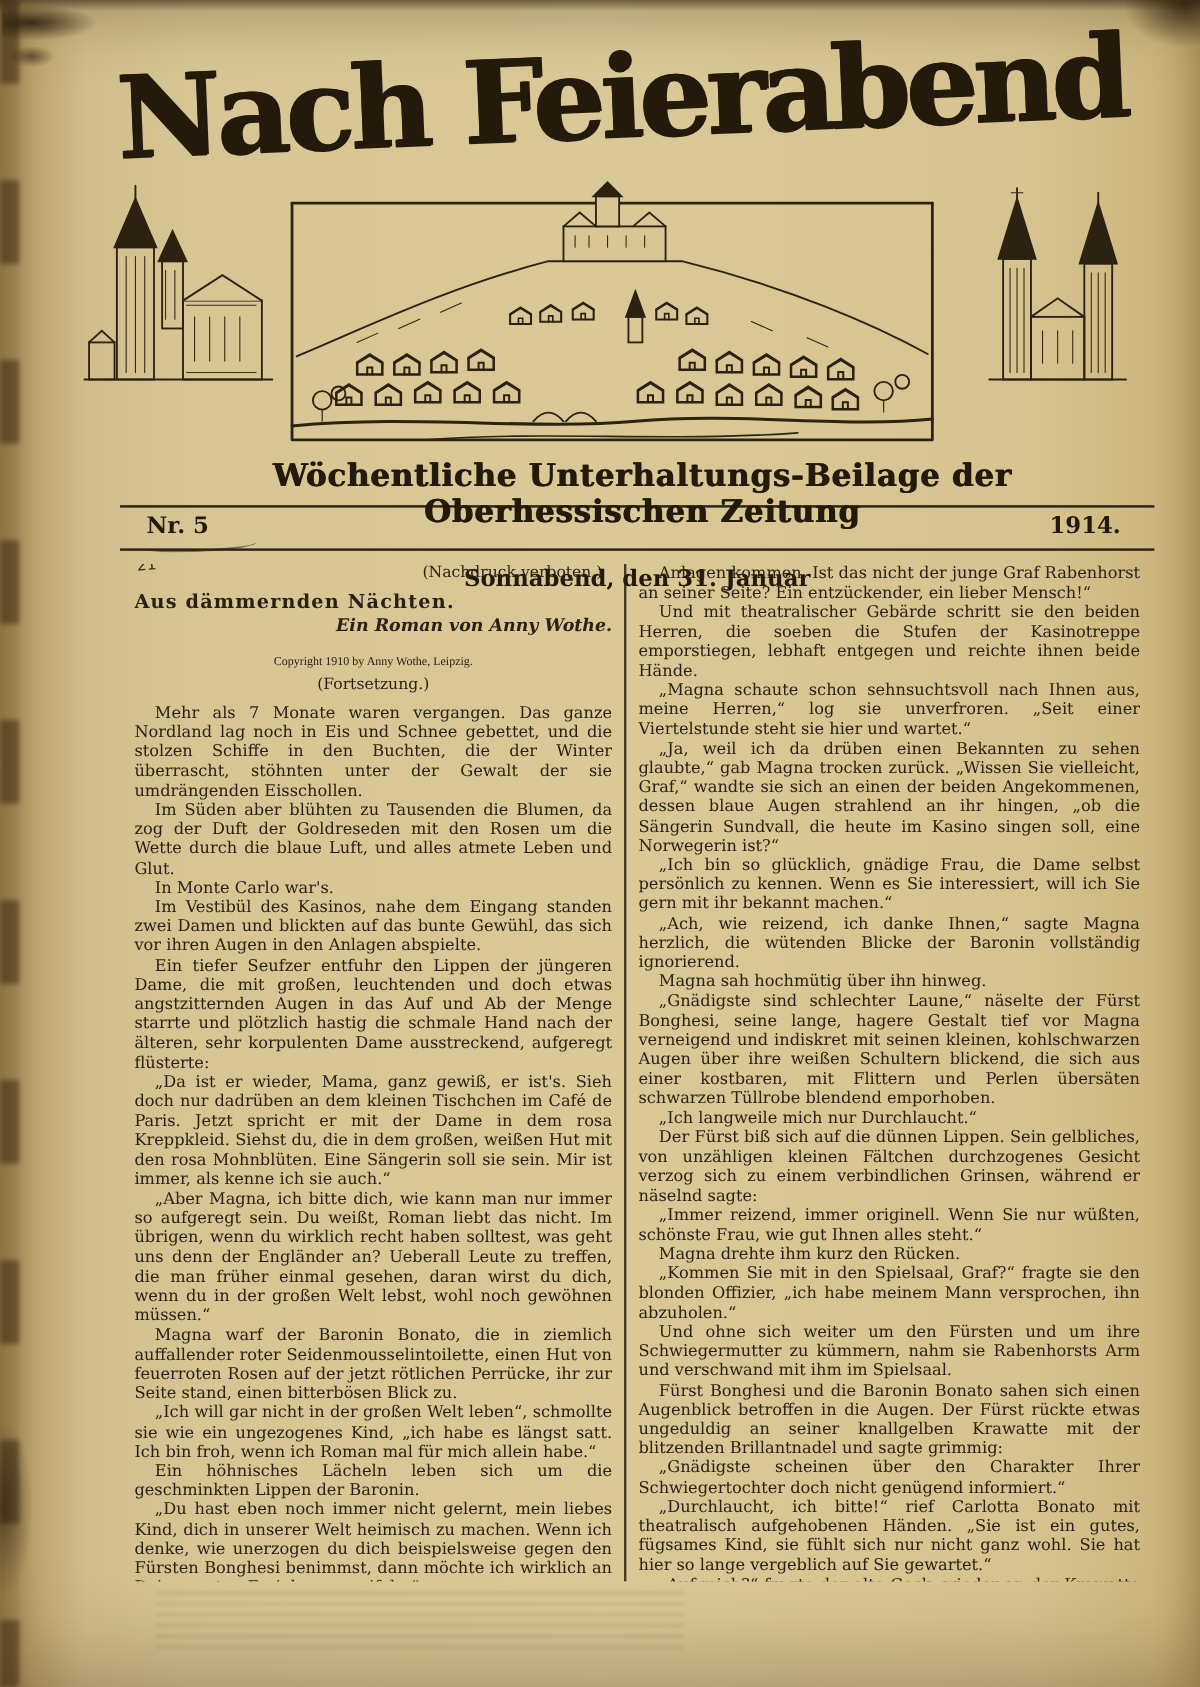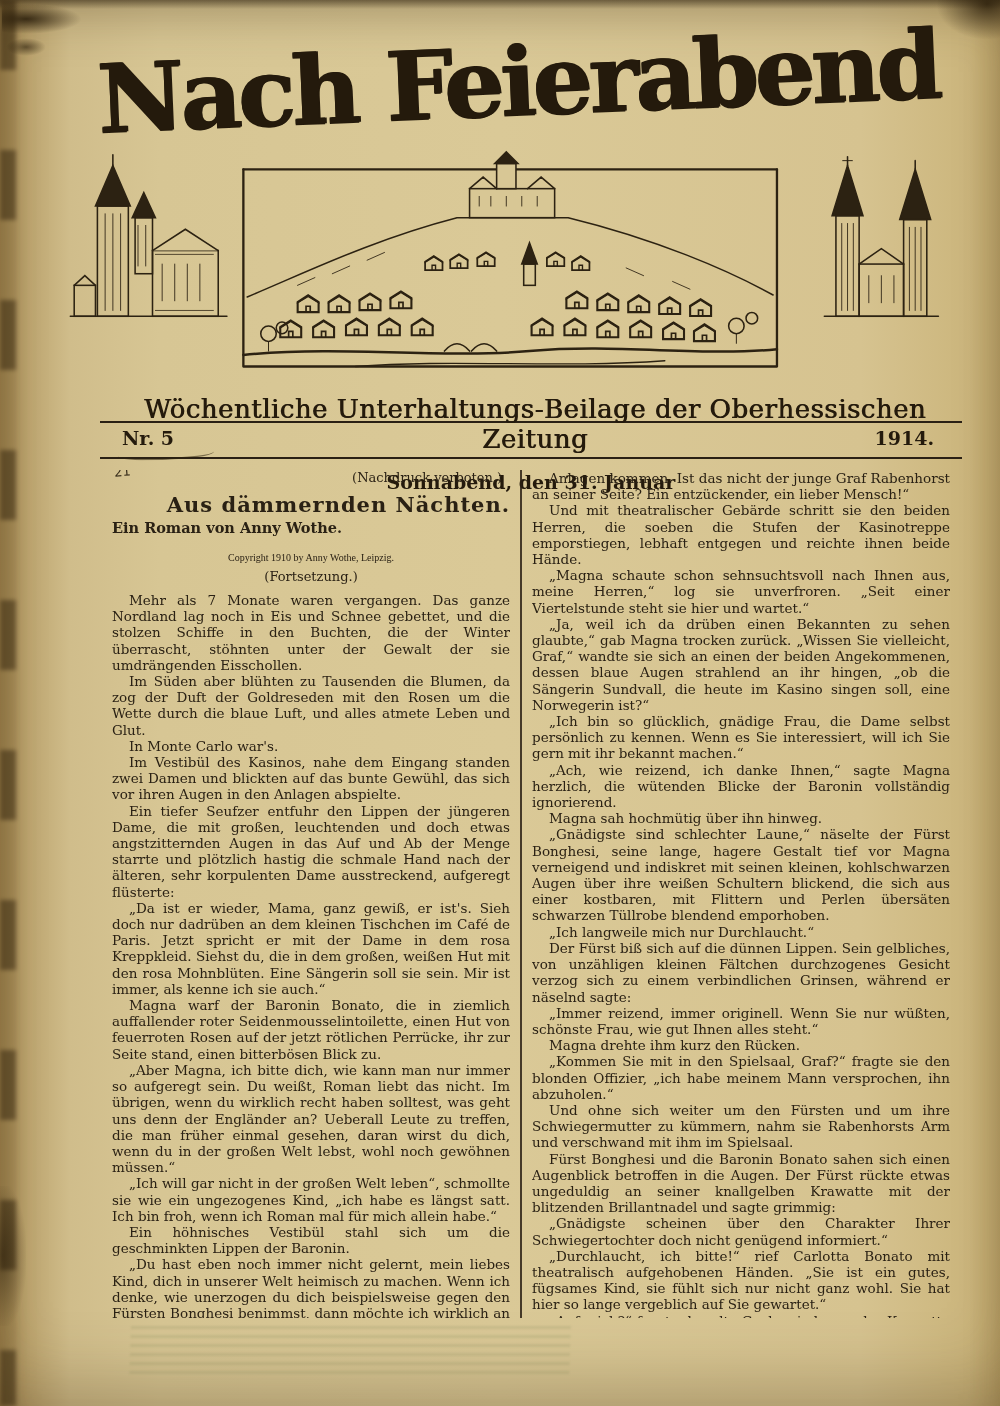--- a/index.html
+++ b/index.html
@@ -22,22 +22,22 @@
   .blot-bl{bottom:80px;left:0;width:26px;height:140px;background:radial-gradient(ellipse at 10% 50%, rgba(38,26,8,.5), rgba(38,26,8,0) 75%);}
 
   .masthead{
     position:absolute;top:34px;left:50px;right:15px;margin:0;text-align:center;
     font-family:"DejaVu Serif", serif;font-weight:bold;font-size:95px;line-height:1;
     letter-spacing:-4px;color:#241a0c;transform:rotate(-2.4deg);
     text-shadow:1.6px 0 0 #241a0c, 0 1px 0 #241a0c;z-index:3;
   }
   .illustration{position:absolute;top:150px;left:55px;right:25px;height:232px;z-index:1;}
   .subtitle{
-    position:absolute;top:382px;left:110px;right:40px;margin:12px;text-align:center;
-    font-size:26px;font-weight:normal;letter-spacing:.5px;color:#241a0c;z-index:2;
+    position:absolute;top:382px;left:110px;right:40px;margin:0;text-align:center;
+    font-size:26px;font-weight:bold;letter-spacing:.5px;color:#241a0c;z-index:2;
     text-shadow:.7px 0 0 #241a0c;
   }
   .rule{position:absolute;left:100px;right:38px;height:2px;background:#2a2014;}
   .rule-top{top:421px;}
   .rule-bottom{top:457px;}
   .issue-row{position:absolute;top:425px;left:100px;right:38px;height:28px;
     font-weight:bold;font-size:19px;color:#241a0c;}
   .issue-no{position:absolute;left:22px;top:2px;}
   .issue-date{position:absolute;left:0;right:0;top:2px;text-align:center;margin-top:44px;}
   .issue-year{position:absolute;right:28px;top:2px;}
@@ -46,22 +46,22 @@
 
   .text-area{position:absolute;top:470px;left:112px;right:50px;height:848px;display:flex;overflow:hidden;}
   .col{overflow:hidden;}
   .col-left{width:47.5%;position:relative;}
   .col-divider{width:2px;background:#2a2014;margin:0 10px;opacity:.85;}
   .col-right{flex:1;}
 
   .pagenum{position:absolute;top:-6px;left:2px;font-family:"DejaVu Sans", sans-serif;
     font-size:13px;color:#3a2f1c;transform:rotate(-5deg);}
   .notice{text-align:right;padding-right:8px;font-size:13px;font-weight:normal;}
-  .art-title{margin:7px 0 2px;text-align:right;font-size:21px;font-weight:bold;letter-spacing:1px;}
-  .byline{text-align:left;font-size:14.5px;font-weight:bold;margin-top:2px;}
+  .art-title{margin:7px 0 2px;text-align:left;font-size:16px;font-weight:bold;letter-spacing:1px;}
+  .byline{text-align:right;font-size:14.5px;font-weight:bold;margin-top:2px;font-style:italic;}
   .copyright{text-align:center;font-size:10px;margin-top:16px;font-family:"Liberation Serif", serif;}
   .continuation{text-align:center;font-size:13px;margin:6px 0 8px;}
   .para{margin:0;text-indent:17px;text-align:justify;font-size:13.5px;line-height:16.2px;
     hyphens:auto;-webkit-hyphens:auto;}
 
   .ghost{position:absolute;left:130px;right:430px;bottom:26px;height:54px;opacity:.55;
     filter:blur(1.3px);transform:skewX(-2deg);
     background:repeating-linear-gradient(180deg, rgba(96,112,64,.25) 0 3px, rgba(96,112,64,0) 3px 9px);}
 </style>
 </head>
@@ -187,24 +187,24 @@
       <div class="byline">Ein Roman von Anny Wothe.</div>
       <div class="copyright">Copyright 1910 by Anny Wothe, Leipzig.</div>
       <div class="continuation">(Fortsetzung.)</div>
       <div class="paras">
           <p class="para">Mehr als 7 Monate waren vergangen. Das ganze Nordland lag noch in Eis und Schnee gebettet, und die stolzen Schiffe in den Buchten, die der Winter überrascht, stöhnten unter der Gewalt der sie umdrängenden Eisschollen.</p>
           <p class="para">Im Süden aber blühten zu Tausenden die Blumen, da zog der Duft der Goldreseden mit den Rosen um die Wette durch die blaue Luft, und alles atmete Leben und Glut.</p>
           <p class="para">In Monte Carlo war's.</p>
           <p class="para">Im Vestibül des Kasinos, nahe dem Eingang standen zwei Damen und blickten auf das bunte Gewühl, das sich vor ihren Augen in den Anlagen abspielte.</p>
           <p class="para">Ein tiefer Seufzer entfuhr den Lippen der jüngeren Dame, die mit großen, leuchtenden und doch etwas angstzitternden Augen in das Auf und Ab der Menge starrte und plötzlich hastig die schmale Hand nach der älteren, sehr korpulenten Dame ausstreckend, aufgeregt flüsterte:</p>
           <p class="para">„Da ist er wieder, Mama, ganz gewiß, er ist's. Sieh doch nur dadrüben an dem kleinen Tischchen im Café de Paris. Jetzt spricht er mit der Dame in dem rosa Kreppkleid. Siehst du, die in dem großen, weißen Hut mit den rosa Mohnblüten. Eine Sängerin soll sie sein. Mir ist immer, als kenne ich sie auch.“</p>
+          <p class="para">„Aber Magna, ich bitte dich, wie kann man nur immer so aufgeregt sein. Du weißt, Roman liebt das nicht. Im übrigen, wenn du wirklich recht haben solltest, was geht uns denn der Engländer an? Ueberall Leute zu treffen, die man früher einmal gesehen, daran wirst du dich, wenn du in der großen Welt lebst, wohl noch gewöhnen müssen.“</p>
           <p class="para">Magna warf der Baronin Bonato, die in ziemlich auffallender roter Seidenmousselintoilette, einen Hut von feuerroten Rosen auf der jetzt rötlichen Perrücke, ihr zur Seite stand, einen bitterbösen Blick zu.</p>
-          <p class="para">„Aber Magna, ich bitte dich, wie kann man nur immer so aufgeregt sein. Du weißt, Roman liebt das nicht. Im übrigen, wenn du wirklich recht haben solltest, was geht uns denn der Engländer an? Ueberall Leute zu treffen, die man früher einmal gesehen, daran wirst du dich, wenn du in der großen Welt lebst, wohl noch gewöhnen müssen.“</p>
           <p class="para">„Ich will gar nicht in der großen Welt leben“, schmollte sie wie ein ungezogenes Kind, „ich habe es längst satt. Ich bin froh, wenn ich Roman mal für mich allein habe.“</p>
-          <p class="para">Ein höhnisches Vestibül stahl sich um die geschminkten Lippen der Baronin.</p>
+          <p class="para">Ein höhnisches Lächeln leben sich um die geschminkten Lippen der Baronin.</p>
           <p class="para">„Du hast eben noch immer nicht gelernt, mein liebes Kind, dich in unserer Welt heimisch zu machen. Wenn ich denke, wie unerzogen du dich beispielsweise gegen den Fürsten Bonghesi benimmst, dann möchte ich wirklich an Deiner guten Erziehung zweifeln.“</p>
         </div>
     </div>
     <div class="col-divider"></div>
     <div class="col col-right">
       <div class="paras">
           <p class="para">Anlagen kommen. Ist das nicht der junge Graf Rabenhorst an seiner Seite? Ein entzückender, ein lieber Mensch!“</p>
           <p class="para">Und mit theatralischer Gebärde schritt sie den beiden Herren, die soeben die Stufen der Kasinotreppe emporstiegen, lebhaft entgegen und reichte ihnen beide Hände.</p>
           <p class="para">„Magna schaute schon sehnsuchtsvoll nach Ihnen aus, meine Herren,“ log sie unverfroren. „Seit einer Viertelstunde steht sie hier und wartet.“</p>
           <p class="para">„Ja, weil ich da drüben einen Bekannten zu sehen glaubte,“ gab Magna trocken zurück. „Wissen Sie vielleicht, Graf,“ wandte sie sich an einen der beiden Angekommenen, dessen blaue Augen strahlend an ihr hingen, „ob die Sängerin Sundvall, die heute im Kasino singen soll, eine Norwegerin ist?“</p>

